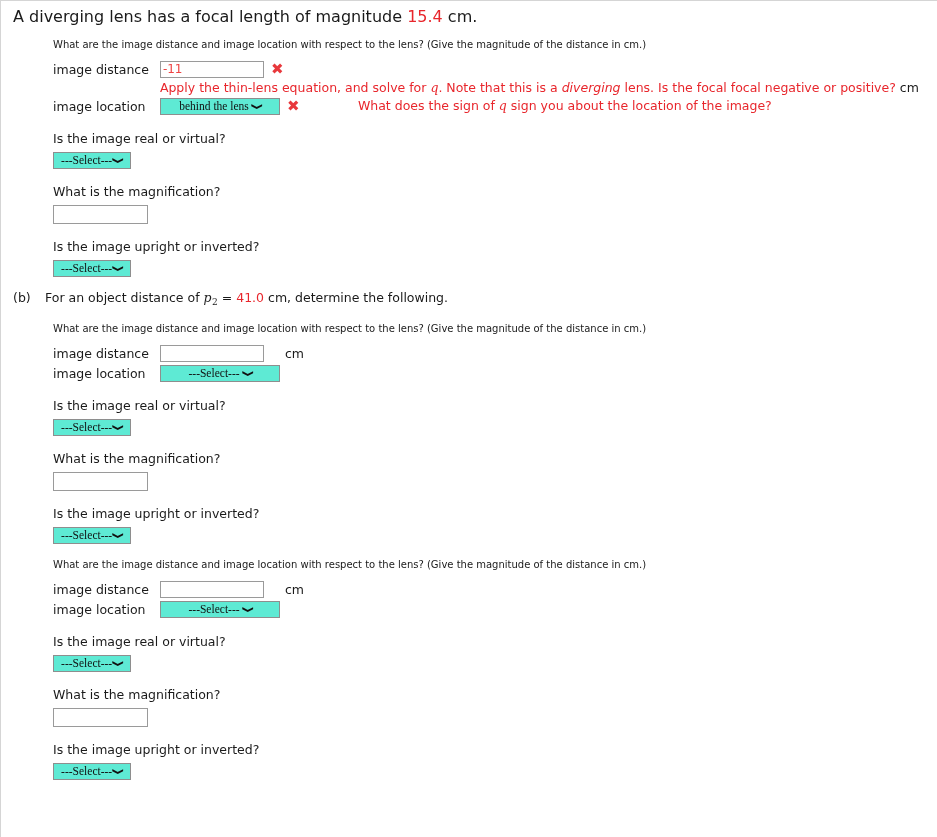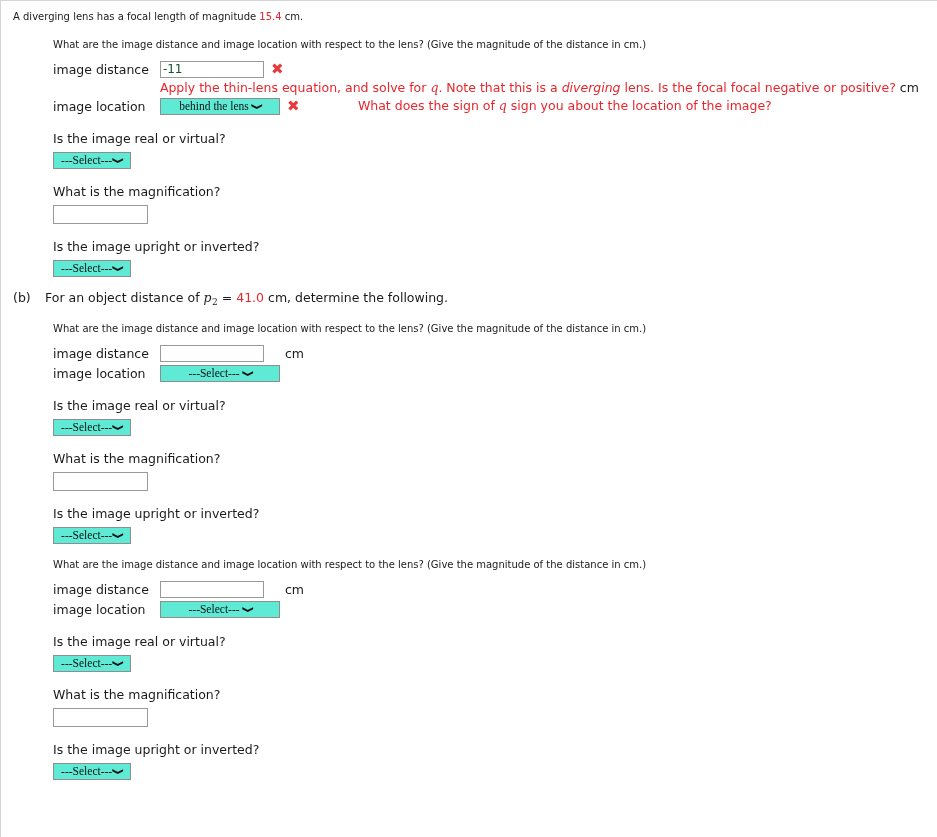--- a/index.html
+++ b/index.html
@@ -24,21 +24,21 @@
     height: 837px;
     border-top: 1px solid #d5d5d5;
     border-left: 1px solid #d5d5d5;
     background: #fff;
     padding-top: 8px;
   }
 
   .prompt {
     margin: 0 8px 0 12px;
     padding: 0;
-    font-size: 10px;
+    font-size: 16px;
     line-height: 15px;
     color: #1a1a1a;
   }
 
   .part {
     margin-top: 13px;
     position: relative;
   }
   .part-header {
     margin-left: 12px;
@@ -89,21 +89,21 @@
   .fl-ctl { height: 20px; }
   .fl-unit { padding-left: 5px !important; font-size: 12.5px; }
 
   input.txt {
     border: 1px solid #9a9a9a;
     background: #ffffff;
     height: 17px;
     width: 104px;
     font-family: "DejaVu Sans", "Liberation Sans", sans-serif;
     font-size: 12px;
-    color: #14532d;
+    color: #ef4444;
     padding: 0 2px;
     border-radius: 0;
     outline: none;
     vertical-align: middle;
   }
   input.txt.wide { width: 104px; }
   input.txt.mag { width: 95px; height: 19px; }
 
   
   .sel {

